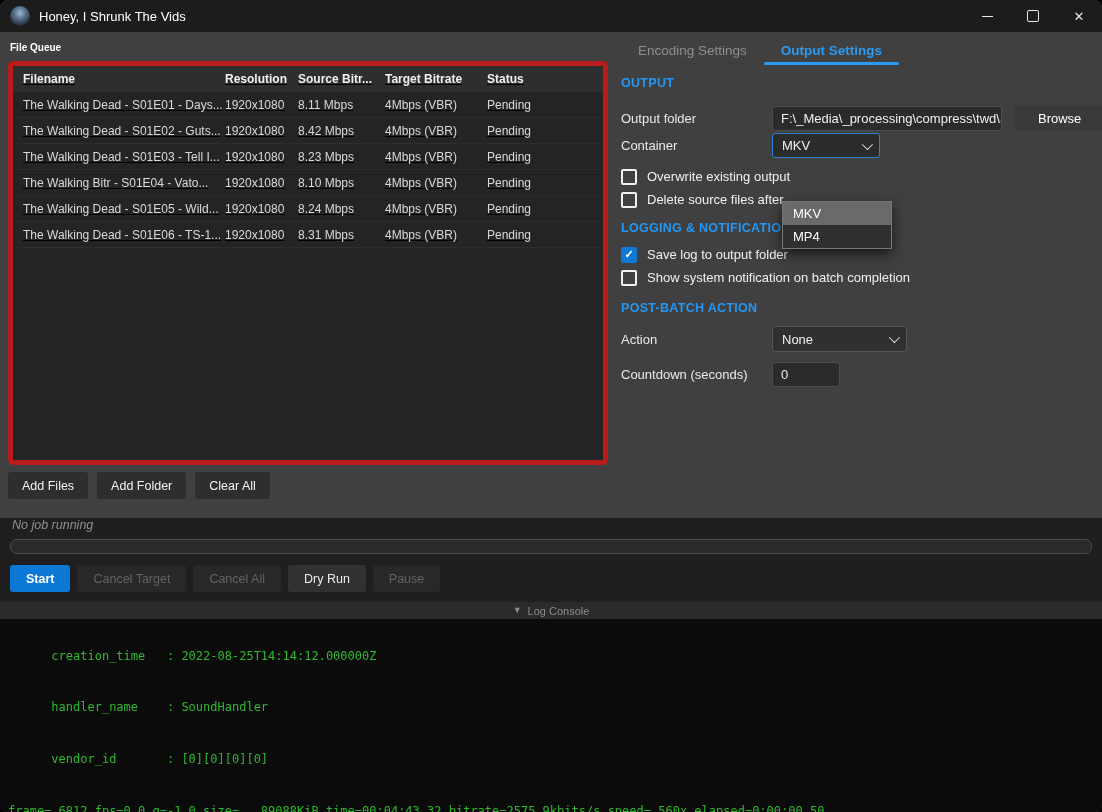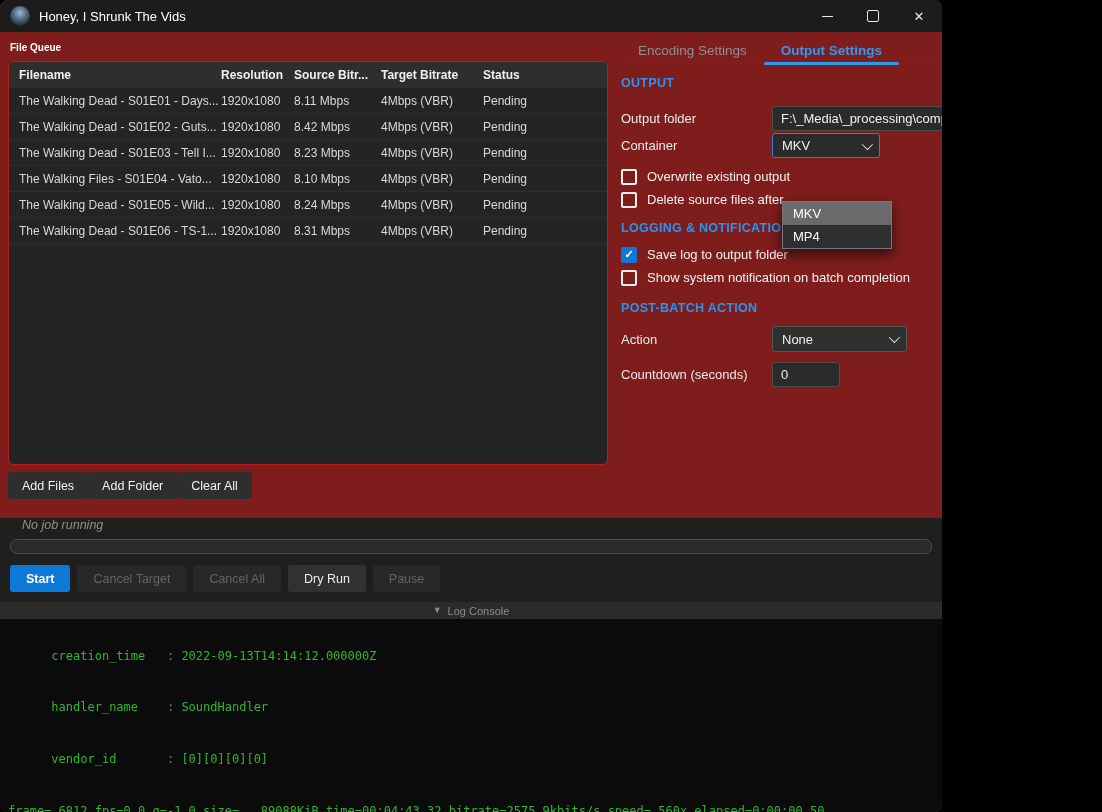--- a/index.html
+++ b/index.html
@@ -1,38 +1,38 @@
 <!DOCTYPE html>
 <html><head>
 <meta charset="utf-8">
 <style>
   html,body{margin:0;padding:0;background:#000;}
   body{width:1102px;height:812px;font-family:"Liberation Sans",sans-serif;-webkit-font-smoothing:antialiased;}
-  .window{position:relative;width:942px;height:812px;background:#7f1d1d;border-radius:8px 8px 7px 7px;overflow:hidden;box-sizing:border-box;}
+  .window{position:relative;width:1102px;height:812px;background:#404040;border-radius:8px 8px 7px 7px;overflow:hidden;box-sizing:border-box;}
 
   
   .titlebar{height:32px;display:flex;align-items:center;background:#1c1c1c;padding-left:10px;}
   .app-icon{width:20px;height:20px;border-radius:50%;background:radial-gradient(circle at 50% 35%, #9db8cf 0%, #5a748c 35%, #232e3a 75%, #10151c 100%);flex:0 0 auto;}
   .app-title{margin-left:9px;font-size:13px;color:#ffffff;}
   .win-controls{margin-left:auto;display:flex;height:32px;}
   .win-btn{width:46px;height:32px;display:flex;align-items:center;justify-content:center;color:#e8e8e8;font-size:13px;}
   .glyph-min{width:11px;height:1px;background:#e8e8e8;display:block;}
   .glyph-max{width:10px;height:10px;border:1px solid #e8e8e8;border-radius:2px;display:block;}
 
   
   .content{display:flex;height:478px;position:relative;}
   .left-panel{width:618px;box-sizing:border-box;padding-left:8px;flex:0 0 auto;}
   .panel-heading{margin:10px 0 8px 2px;font-size:10px;font-weight:700;color:#ffffff;}
-  .queue-box{width:600px;height:404px;background:#242424;border:1px solid #b91c1c;border-radius:5px;overflow:hidden;box-sizing:border-box;}
+  .queue-box{width:600px;height:404px;background:#242424;border:5px solid #b91c1c;border-radius:5px;overflow:hidden;box-sizing:border-box;text-decoration:underline;}
   .q-grid{display:grid;grid-template-columns:212px 73px 87px 102px 1fr;align-items:center;}
   .q-header{height:26px;background:#2e2e2e;font-size:12px;font-weight:700;color:#f0f0f0;}
   .q-row{height:25px;border-bottom:1px solid #2d2d2d;font-size:12px;color:#d9d9d9;}
   .q-cell{white-space:nowrap;overflow:hidden;}
   .q-cell.first{padding-left:10px;}
-  .queue-actions{margin-top:7px;display:flex;}
+  .queue-actions{margin-top:7px;display:flex;gap:9px;}
   .qa-btn{height:27px;padding:0 14px;background:#2e2e2e;border:none;border-radius:3px;color:#f2f2f2;font-size:12.5px;font-family:inherit;}
 
   
   .right-panel{flex:1;padding:0 12px 0 3px;box-sizing:border-box;}
   .tabs{display:flex;height:25px;margin-top:6px;border-bottom:1px solid #3c3c3c;align-items:center;}
   .tab{padding:0 17px;font-size:13.5px;color:#8f8f8f;position:relative;height:25px;display:flex;align-items:center;cursor:default;}
   .tab.active{color:#2b9af3;font-weight:700;}
   .tab.active::after{content:"";position:absolute;left:0;right:0;bottom:-2px;height:3px;background:#2b9af3;border-radius:2px;}
   .section-header{margin-top:12px;height:16px;font-size:12.5px;font-weight:700;letter-spacing:.3px;color:#2596f3;}
   .form-row{display:flex;align-items:center;}
@@ -47,21 +47,21 @@
   .cb.checked{background:#0f78d7;border-color:#0f78d7;color:#ffffff;}
   .cb-label{font-size:13px;color:#f0f0f0;white-space:nowrap;}
 
   
   .dd-popup{position:absolute;left:782px;top:169px;width:108px;background:#2f2f2f;border:1px solid #777;box-shadow:0 5px 12px rgba(0,0,0,.65);z-index:50;}
   .dd-item{height:23px;display:flex;align-items:center;padding-left:10px;font-size:13px;color:#ffffff;}
   .dd-item.selected{background:#6a6a6a;}
 
   
   .job-bar{height:84px;padding:0 10px;box-sizing:border-box;background:#1f1f1f;}
-  .job-status{margin:8px 12px 0;font-size:12.5px;font-style:italic;color:#8f8f8f;}
+  .job-status{margin:8px 2px 0;font-size:12.5px;font-style:italic;color:#8f8f8f;}
   .progress{margin-top:7px;height:13px;background:#2a2a2a;border:1px solid #4b4b4b;border-radius:7px;overflow:hidden;}
   .progress-fill{height:100%;width:0%;background:#0d79d6;}
   .job-buttons{margin-top:11px;display:flex;gap:7px;}
   .job-btn{height:27px;padding:0 16px;border:none;border-radius:3px;font-size:12.5px;font-family:inherit;background:#313131;color:#ececec;}
   .job-btn.primary{background:#0d79d6;color:#ffffff;font-weight:bold;}
   .job-btn.disabled{background:#282828;color:#646464;}
 
   
   .log-header{height:17px;background:#2b2b2b;display:flex;align-items:center;justify-content:center;gap:6px;font-size:11px;color:#8c8c8c;}
   .log-header .tri{font-size:9px;line-height:1;}
@@ -116,21 +116,21 @@
           <div class="q-cell">Pending</div>
         </div>
         <div class="q-grid q-row">
           <div class="q-cell first">The Walking Dead - S01E03 - Tell I...</div>
           <div class="q-cell">1920x1080</div>
           <div class="q-cell">8.23 Mbps</div>
           <div class="q-cell">4Mbps (VBR)</div>
           <div class="q-cell">Pending</div>
         </div>
         <div class="q-grid q-row">
-          <div class="q-cell first">The Walking Files - S01E04 - Vato...</div>
+          <div class="q-cell first">The Walking Bitr - S01E04 - Vato...</div>
           <div class="q-cell">1920x1080</div>
           <div class="q-cell">8.10 Mbps</div>
           <div class="q-cell">4Mbps (VBR)</div>
           <div class="q-cell">Pending</div>
         </div>
         <div class="q-grid q-row">
           <div class="q-cell first">The Walking Dead - S01E05 - Wild...</div>
           <div class="q-cell">1920x1080</div>
           <div class="q-cell">8.24 Mbps</div>
           <div class="q-cell">4Mbps (VBR)</div>
@@ -228,21 +228,21 @@
       <button class="job-btn disabled">Pause</button>
     </div>
   </div>
 
   <div class="log-header">
     <span class="tri">▼</span>
     <span>Log Console</span>
   </div>
   <div class="log-area">
     <div class="log-lines">
-      <div>      creation_time   : 2022-09-13T14:14:12.000000Z</div>
+      <div>      creation_time   : 2022-08-25T14:14:12.000000Z</div>
       <div>      handler_name    : SoundHandler</div>
       <div>      vendor_id       : [0][0][0][0]</div>
       <div>frame= 6812 fps=0.0 q=-1.0 size=   89088KiB time=00:04:43.32 bitrate=2575.9kbits/s speed= 560x elapsed=0:00:00.50</div>
       
       
       
       
       
       
       

